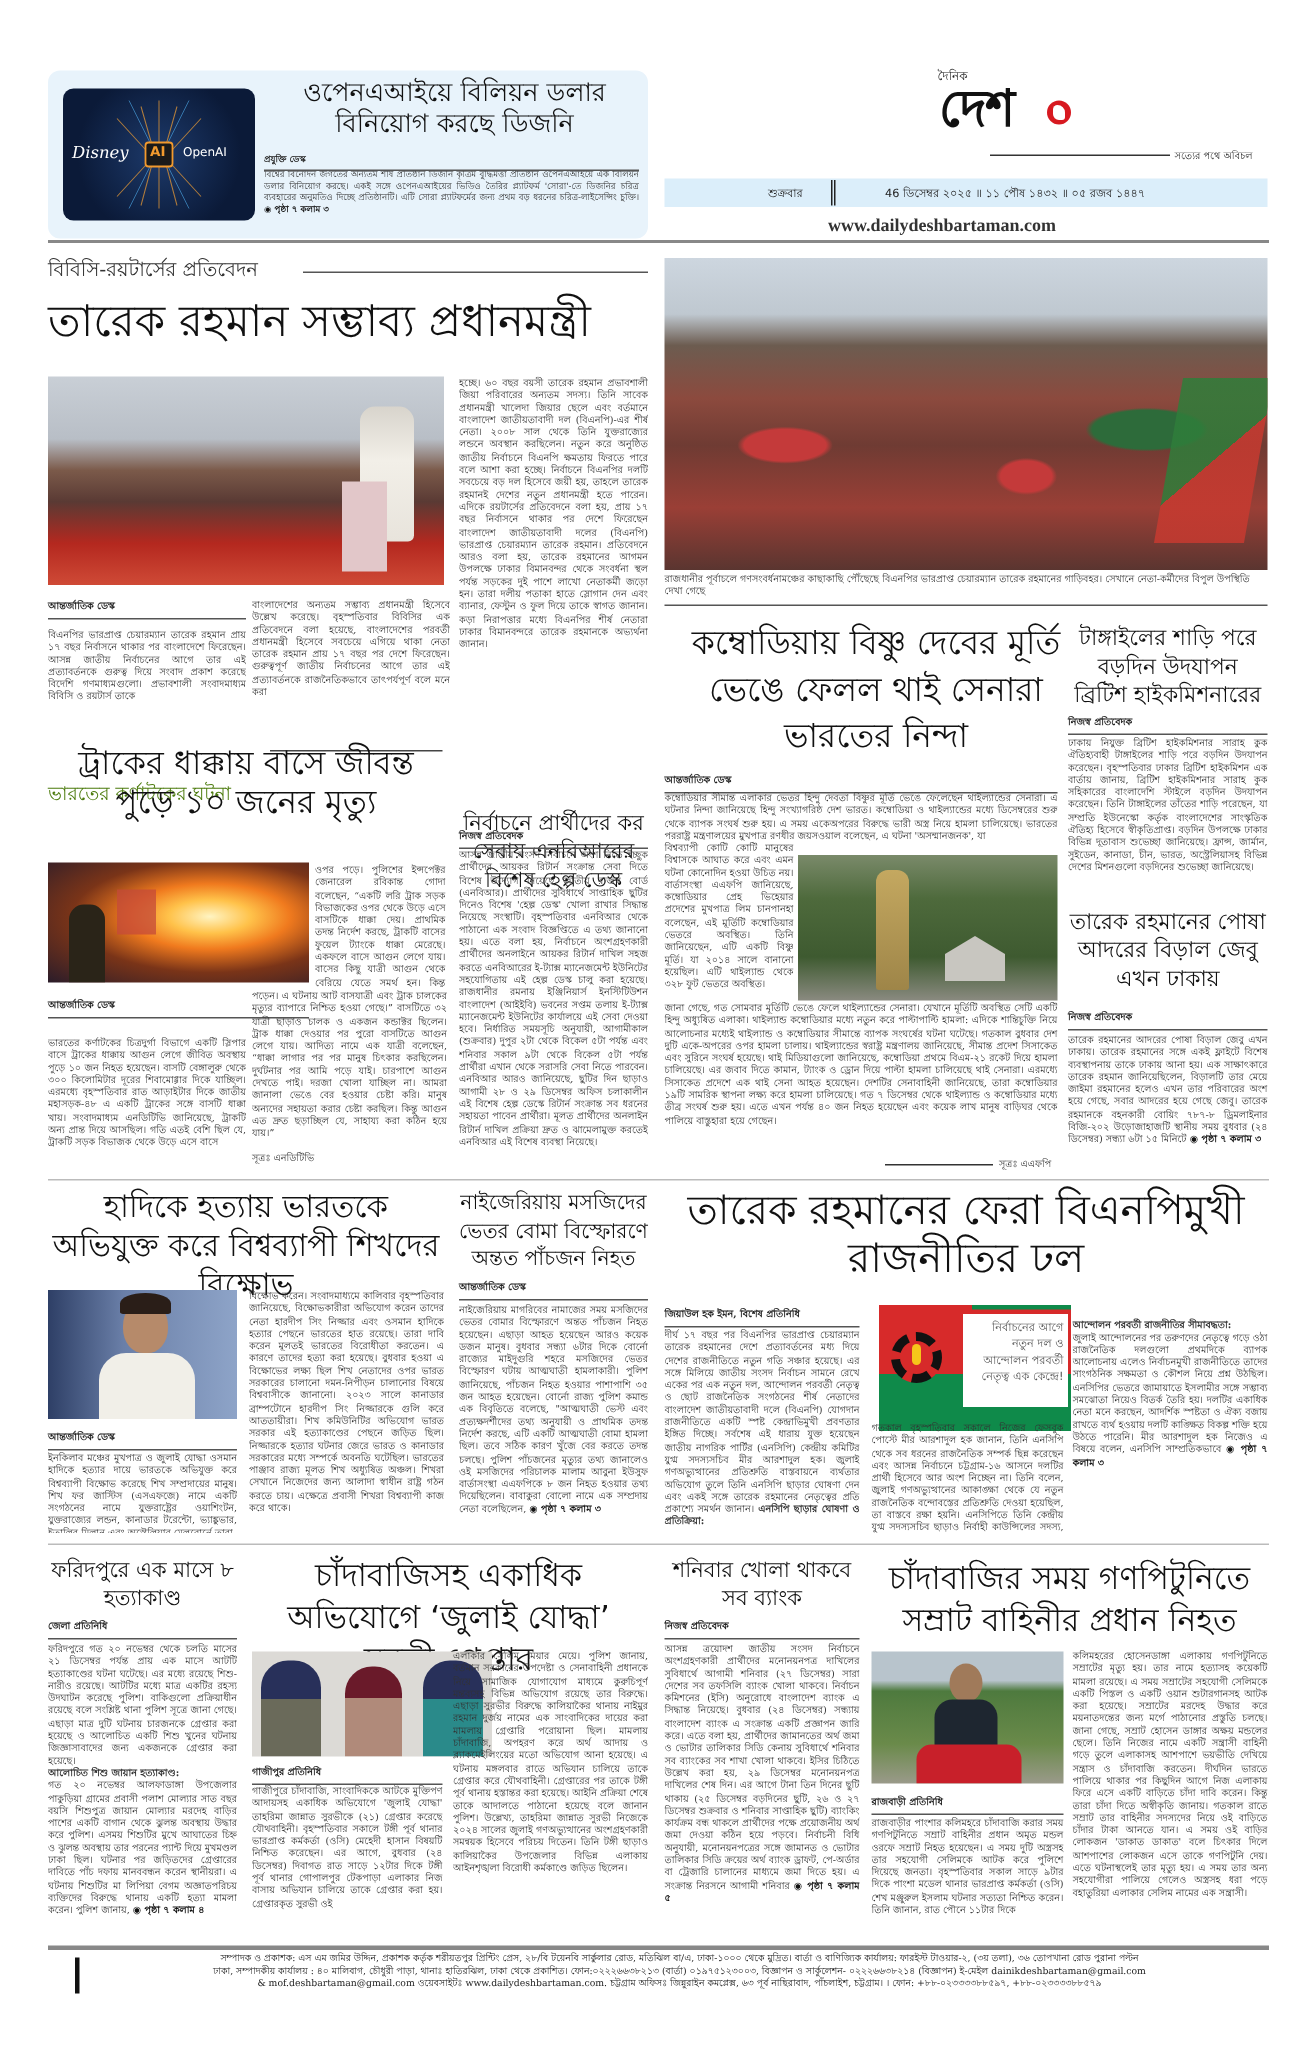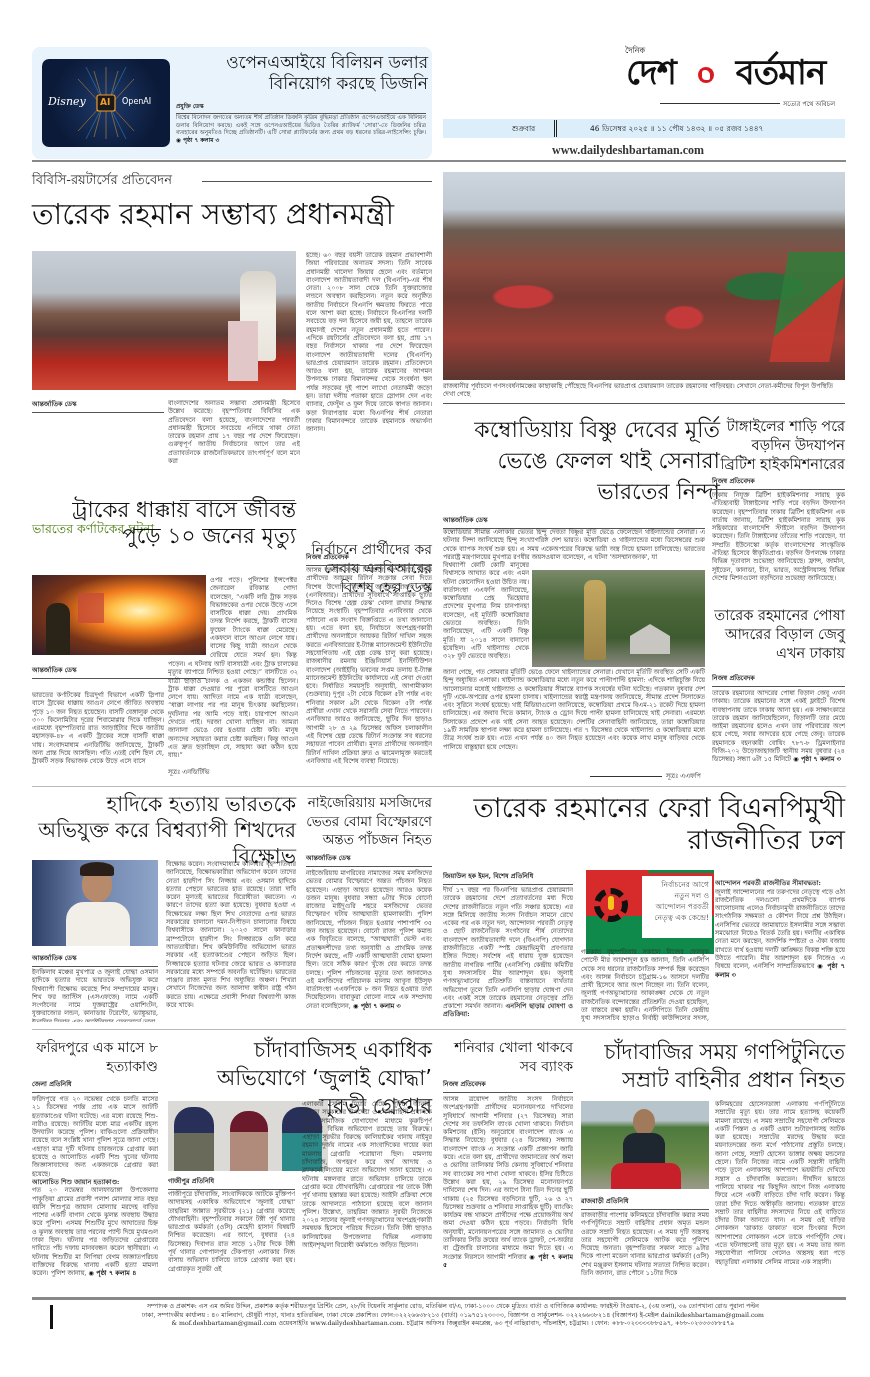--- a/index.html
+++ b/index.html
@@ -1,19 +1,19 @@
 <!DOCTYPE html>
 <html><head>
 <meta charset="utf-8">
 <style>
 *{box-sizing:border-box;margin:0;padding:0}
 html,body{width:870px;height:1377px;background:#fff;overflow:hidden}
 body{font-family:"DejaVu Serif",serif;color:#222;position:relative}
 .abs{position:absolute}
-.hl{font-family:"DejaVu Sans",sans-serif;color:#111;text-align:right;line-height:1.15;font-weight:normal}
+.hl{font-family:"DejaVu Sans",sans-serif;color:#111;text-align:center;line-height:1.15;font-weight:normal}
 .body{font-size:6.4px;line-height:8.3px;color:#333;text-align:justify;overflow:hidden}
 .byline{font-size:6.4px;font-weight:bold;color:#222;border-bottom:1px solid #555;padding-bottom:2px;margin-bottom:6px}
 .cont{font-weight:bold;color:#111}
 .photo{position:absolute;overflow:hidden}
 .rule{position:absolute;background:#888;height:2px}
 .caption{font-size:6.4px;line-height:8.3px;color:#333}
 </style>
 </head>
 <body>
 
@@ -38,21 +38,20 @@
   <span>বিশ্বের বিনোদন জগতের অন্যতম শীর্ষ প্রতিষ্ঠান ডিজনি কৃত্রিম বুদ্ধিমত্তা প্রতিষ্ঠান ওপেনএআইয়ে এক বিলিয়ন ডলার বিনিয়োগ করছে। একই সঙ্গে ওপেনএআইয়ের ভিডিও তৈরির প্ল্যাটফর্ম 'সোরা'-তে ডিজনির চরিত্র ব্যবহারের অনুমতিও দিচ্ছে প্রতিষ্ঠানটি। এটি সোরা প্ল্যাটফর্মের জন্য প্রথম বড় ধরনের চরিত্র-লাইসেন্সিং চুক্তি।</span>
   <span class="cont">◉ পৃষ্ঠা ৭ কলাম ৩</span>
 </div>
 
 <div class="abs" style="left:625px;top:44px;font-family:'DejaVu Sans',sans-serif;font-size:8px;color:#222;">দৈনিক</div>
 <div class="abs" style="left:626px;top:52px;height:45px;display:flex;align-items:center;gap:22px;">
   <span style="font-family:'DejaVu Sans',sans-serif;font-weight:bold;font-size:34px;color:#111;letter-spacing:-1px;">দেশ</span>
   <span style="width:16px;height:16px;border-radius:50%;background:#d71920;display:inline-block;position:relative;">
     <span style="position:absolute;left:4px;top:3px;width:8px;height:10px;background:#fff;border-radius:3px 5px 2px 4px;"></span>
   </span>
-  <span style="font-family:'DejaVu Sans',sans-serif;font-weight:bold;font-size:34px;color:#111;letter-spacing:-1px;">বর্তমান</span>
 </div>
 <div class="abs" style="left:660px;top:103px;width:120px;height:1px;background:#333;"></div>
 <div class="abs" style="left:783px;top:99px;font-family:'DejaVu Sans',sans-serif;font-size:6.5px;color:#222;">সত্যের পথে অবিচল</div>
 <div class="abs" style="left:443px;top:119px;width:402px;height:19px;background:#dbeefa;"></div>
 <div class="abs" style="left:512px;top:123px;font-family:'DejaVu Sans',sans-serif;font-size:7.5px;color:#222;">শুক্রবার</div>
 <div class="abs" style="left:554px;top:120px;width:3px;height:17px;border-left:1px solid #222;border-right:1px solid #222;"></div>
 <div class="abs" style="left:590px;top:123px;font-family:'DejaVu Sans',sans-serif;font-size:7.5px;color:#222;">46 ডিসেম্বর ২০২৫ ॥ ১১ পৌষ ১৪৩২ ॥ ০৫ রজব ১৪৪৭</div>
 <div class="abs" style="left:552px;top:143px;font-family:'Liberation Serif',serif;font-weight:bold;font-size:12px;color:#333;">www.dailydeshbartaman.com</div>
 <div class="rule" style="left:32px;top:160px;width:814px;"></div>
 
@@ -61,20 +60,21 @@
 <div class="abs hl" style="left:32px;top:196px;width:400px;font-size:29px;line-height:36px;text-align:left;white-space:nowrap;">তারেক রহমান সম্ভাব্য প্রধানমন্ত্রী</div>
 <div class="photo" style="left:32px;top:251px;width:264px;height:139px;background:linear-gradient(180deg,#c9cfd6 0%,#b8bec6 30%,#7b5a4a 45%,#5a3a34 60%,#b4281f 80%,#cf4a36 100%);">
   <div style="position:absolute;left:208px;top:20px;width:36px;height:90px;background:linear-gradient(180deg,#d8d4cc 0%,#f2efe8 40%,#e8e4dc 100%);border-radius:10px 10px 4px 4px;"></div>
   <div style="position:absolute;left:196px;top:70px;width:30px;height:60px;background:#e2c7c9;"></div>
 </div>
 <div class="abs" style="left:306px;top:251px;width:126px;">
   <div class="body" style="height:232px;">হচ্ছে। ৬০ বছর বয়সী তারেক রহমান প্রভাবশালী জিয়া পরিবারের অন্যতম সদস্য। তিনি সাবেক প্রধানমন্ত্রী খালেদা জিয়ার ছেলে এবং বর্তমানে বাংলাদেশ জাতীয়তাবাদী দল (বিএনপি)-এর শীর্ষ নেতা। ২০০৮ সাল থেকে তিনি যুক্তরাজ্যের লন্ডনে অবস্থান করছিলেন। নতুন করে অনুষ্ঠিত জাতীয় নির্বাচনে বিএনপি ক্ষমতায় ফিরতে পারে বলে আশা করা হচ্ছে। নির্বাচনে বিএনপির দলটি সবচেয়ে বড় দল হিসেবে জয়ী হয়, তাহলে তারেক রহমানই দেশের নতুন প্রধানমন্ত্রী হতে পারেন। এদিকে রয়টার্সের প্রতিবেদনে বলা হয়, প্রায় ১৭ বছর নির্বাসনে থাকার পর দেশে ফিরেছেন বাংলাদেশ জাতীয়তাবাদী দলের (বিএনপি) ভারপ্রাপ্ত চেয়ারম্যান তারেক রহমান। প্রতিবেদনে আরও বলা হয়, তারেক রহমানের আগমন উপলক্ষে ঢাকার বিমানবন্দর থেকে সংবর্ধনা স্থল পর্যন্ত সড়কের দুই পাশে লাখো নেতাকর্মী জড়ো হন। তারা দলীয় পতাকা হাতে স্লোগান দেন এবং ব্যানার, ফেস্টুন ও ফুল দিয়ে তাকে স্বাগত জানান। কড়া নিরাপত্তার মধ্যে বিএনপির শীর্ষ নেতারা ঢাকার বিমানবন্দরে তারেক রহমানকে অভ্যর্থনা জানান।</div>
 </div>
 <div class="abs" style="left:32px;top:399px;width:132px;">
   <div class="byline">আন্তর্জাতিক ডেস্ক</div>
+  <div class="body" style="height:58px;margin-top:6px;">বিএনপির ভারপ্রাপ্ত চেয়ারম্যান তারেক রহমান প্রায় ১৭ বছর নির্বাসনে থাকার পর বাংলাদেশে ফিরেছেন। আসন্ন জাতীয় নির্বাচনের আগে তার এই প্রত্যাবর্তনকে গুরুত্ব দিয়ে সংবাদ প্রকাশ করেছে বিদেশি গণমাধ্যমগুলো। প্রভাবশালী সংবাদমাধ্যম বিবিসি ও রয়টার্স তাকে</div>
 </div>
 <div class="abs body" style="left:168px;top:399px;width:132px;height:80px;">বাংলাদেশের অন্যতম সম্ভাব্য প্রধানমন্ত্রী হিসেবে উল্লেখ করেছে। বৃহস্পতিবার বিবিসির এক প্রতিবেদনে বলা হয়েছে, বাংলাদেশের পরবর্তী প্রধানমন্ত্রী হিসেবে সবচেয়ে এগিয়ে থাকা নেতা তারেক রহমান প্রায় ১৭ বছর পর দেশে ফিরেছেন। গুরুত্বপূর্ণ জাতীয় নির্বাচনের আগে তার এই প্রত্যাবর্তনকে রাজনৈতিকভাবে তাৎপর্যপূর্ণ বলে মনে করা</div>
 
 <div class="photo" style="left:443px;top:172px;width:402px;height:208px;background:
   radial-gradient(ellipse at 20% 60%,#c43a3a 0 6%,transparent 7%),
   radial-gradient(ellipse at 60% 70%,#c43a3a 0 5%,transparent 6%),
   radial-gradient(ellipse at 80% 55%,#2d6b3a 0 8%,transparent 9%),
   linear-gradient(180deg,#cdd6df 0%,#bfc8d0 18%,#6c5c50 28%,#8c4a3e 45%,#6f3b33 60%,#9a3f36 80%,#5a3530 100%);">
   <div style="position:absolute;right:6px;top:80px;width:60px;height:110px;background:linear-gradient(135deg,#2f7d3a 0%,#2f7d3a 50%,#c73a30 50%,#c73a30 100%);transform:skewX(-10deg);opacity:0.85;"></div>
 </div>

